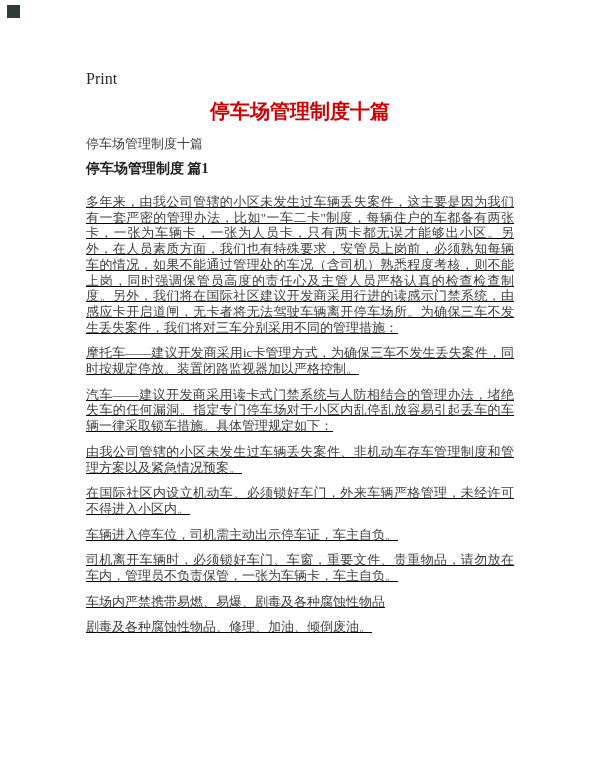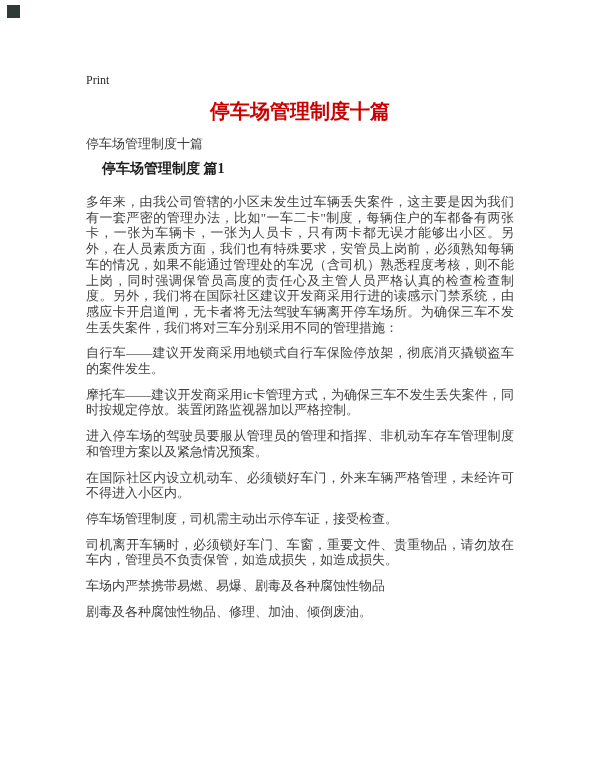--- a/index.html
+++ b/index.html
@@ -23,21 +23,21 @@
     height: 13px;
     background: #2e3b39;
   }
 
   .content {
     padding: 70px 86px 0 86px;
   }
 
   .print-label {
     display: inline-block;
-    font-size: 12px;
+    font-size: 16px;
     line-height: 16px;
     color: #2a2a2a;
     cursor: pointer;
   }
 
   .doc-title {
     margin: 11px 0 0 0;
     font-size: 20px;
     line-height: 24px;
     font-weight: 700;
@@ -46,28 +46,28 @@
   }
 
   .doc-subtitle {
     margin: 13px 0 0 0;
     font-size: 13px;
     line-height: 16px;
     color: #3f3f3f;
   }
 
   .section-heading {
-    margin: 9px 0 0 16px;
+    margin: 9px 0 0 0;
     font-size: 14px;
     line-height: 16px;
     font-weight: 700;
     color: #1d1d1d;
   }
 
-  .article { margin-top: 17px; }
+  .article { margin-top: 17px; text-decoration: underline; }
 
   .article p {
     margin: 10px 0 0 0;
     font-size: 13px;
     line-height: 15.7px;
     text-align: justify;
     color: #3f3f3f;
   }
 </style>
 </head>
@@ -80,23 +80,23 @@
     <span class="print-label">Print</span>
 
     <h1 class="doc-title" style="color: rgb(204, 0, 0);">停车场管理制度十篇</h1>
 
     <div class="doc-subtitle">停车场管理制度十篇</div>
 
     <h2 class="section-heading">停车场管理制度 篇1</h2>
 
     <div class="article">
       <p>多年来，由我公司管辖的小区未发生过车辆丢失案件，这主要是因为我们有一套严密的管理办法，比如"一车二卡"制度，每辆住户的车都备有两张卡，一张为车辆卡，一张为人员卡，只有两卡都无误才能够出小区。另外，在人员素质方面，我们也有特殊要求，安管员上岗前，必须熟知每辆车的情况，如果不能通过管理处的车况（含司机）熟悉程度考核，则不能上岗，同时强调保管员高度的责任心及主管人员严格认真的检查检查制度。另外，我们将在国际社区建议开发商采用行进的读感示门禁系统，由感应卡开启道闸，无卡者将无法驾驶车辆离开停车场所。为确保三车不发生丢失案件，我们将对三车分别采用不同的管理措施：</p>
-      <p>自行车——建议开发商采用地锁式自行车保险停放架，彻底消灭撬锁盗车的案件发生。</p>
       <p>摩托车——建议开发商采用ic卡管理方式，为确保三车不发生丢失案件，同时按规定停放。装置闭路监视器加以严格控制。</p>
-      <p>进入停车场的驾驶员要服从管理员的管理和指挥、非机动车存车管理制度和管理方案以及紧急情况预案。</p>
+      <p>汽车——建议开发商采用读卡式门禁系统与人防相结合的管理办法，堵绝失车的任何漏洞。指定专门停车场对于小区内乱停乱放容易引起丢车的车辆一律采取锁车措施。具体管理规定如下：</p>
+      <p>由我公司管辖的小区未发生过车辆丢失案件、非机动车存车管理制度和管理方案以及紧急情况预案。</p>
       <p>在国际社区内设立机动车、必须锁好车门，外来车辆严格管理，未经许可不得进入小区内。</p>
-      <p>停车场管理制度，司机需主动出示停车证，接受检查。</p>
-      <p>司机离开车辆时，必须锁好车门、车窗，重要文件、贵重物品，请勿放在车内，管理员不负责保管，如造成损失，如造成损失。</p>
+      <p>车辆进入停车位，司机需主动出示停车证，车主自负。</p>
+      <p>司机离开车辆时，必须锁好车门、车窗，重要文件、贵重物品，请勿放在车内，管理员不负责保管，一张为车辆卡，车主自负。</p>
       <p>车场内严禁携带易燃、易爆、剧毒及各种腐蚀性物品</p>
       <p>剧毒及各种腐蚀性物品、修理、加油、倾倒废油。</p>
     </div>
   </div>
 </div>
 
 </body></html>

